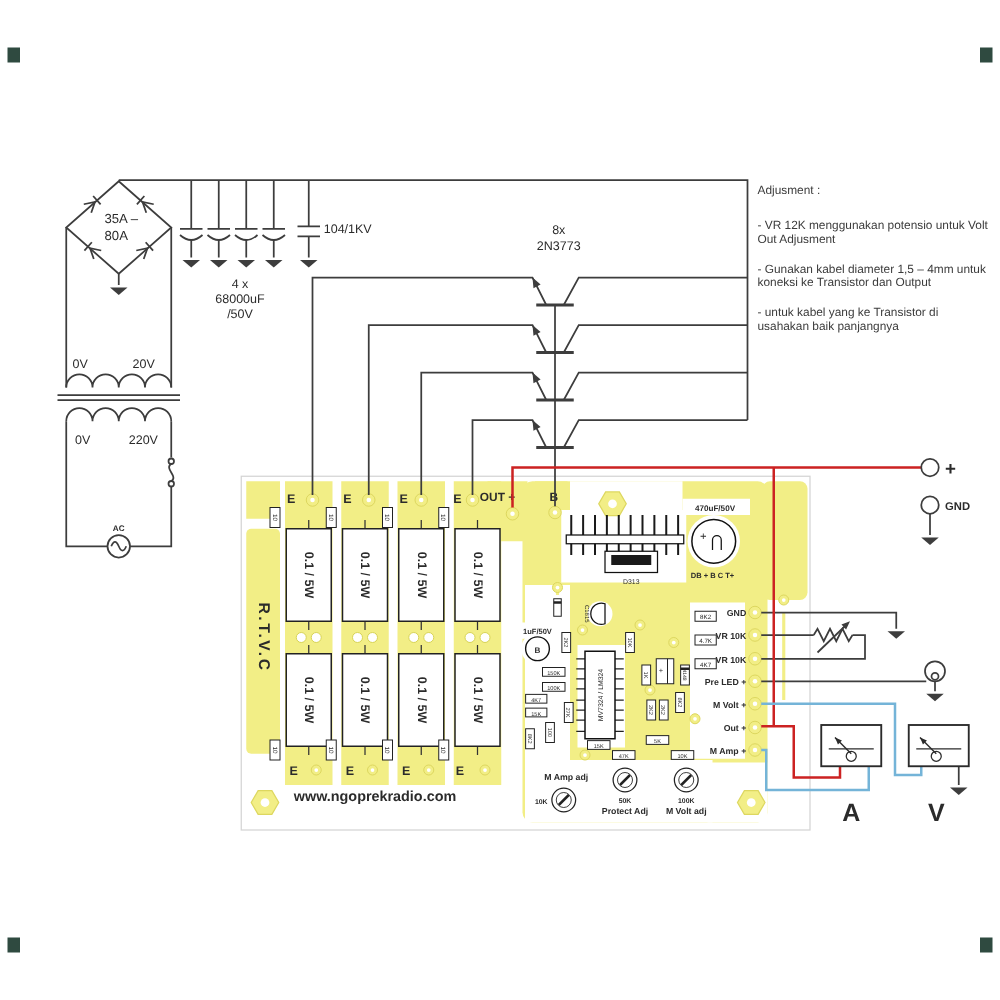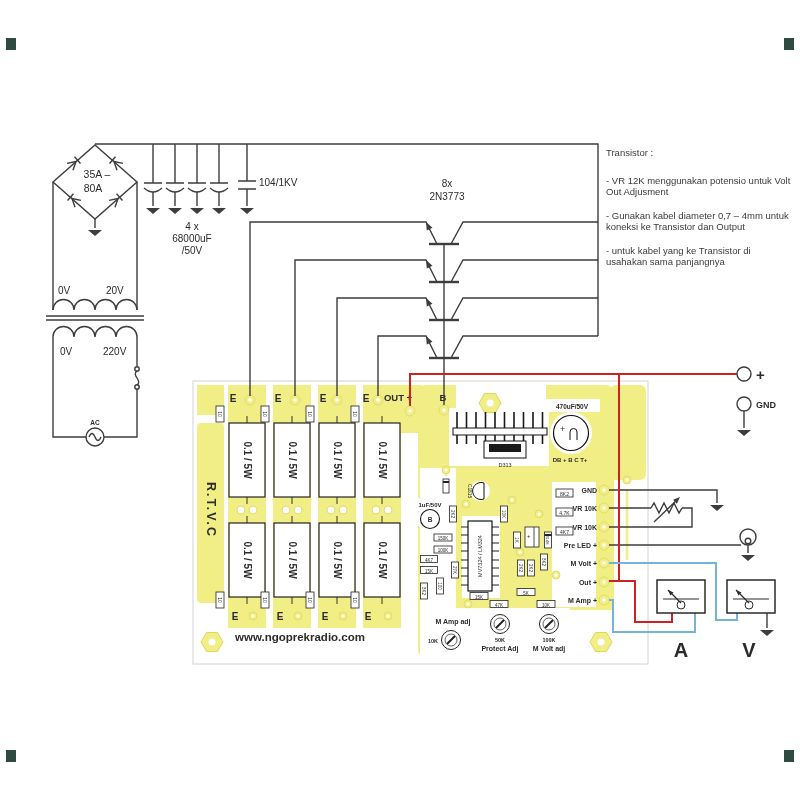--- a/index.html
+++ b/index.html
@@ -434,19 +434,19 @@
   <text x="103" y="355" font-size="10">220V</text>
   <text x="95" y="425" font-size="6.5" font-weight="bold" text-anchor="middle">AC</text>
   <text x="756" y="380" font-size="15" font-weight="bold" fill="#cc2222">+</text>
   <text x="756" y="408" font-size="9" font-weight="bold">GND</text>
   <text x="681" y="657" font-size="20" font-weight="bold" text-anchor="middle">A</text>
   <text x="749" y="657" font-size="20" font-weight="bold" text-anchor="middle">V</text>
 </g>
 </svg>
 
 <div class="notes">
-  <div class="t">Transistor :</div>
+  <div class="t">Adjusment :</div>
   <p>- VR 12K menggunakan potensio untuk Volt Out Adjusment</p>
-  <p>- Gunakan kabel diameter 0,7 – 4mm untuk koneksi ke Transistor dan Output</p>
-  <p>- untuk kabel yang ke Transistor di usahakan sama panjangnya</p>
+  <p>- Gunakan kabel diameter 1,5 – 4mm untuk koneksi ke Transistor dan Output</p>
+  <p>- untuk kabel yang ke Transistor di usahakan baik panjangnya</p>
 </div>
 
 </div>
 
 </body></html>

